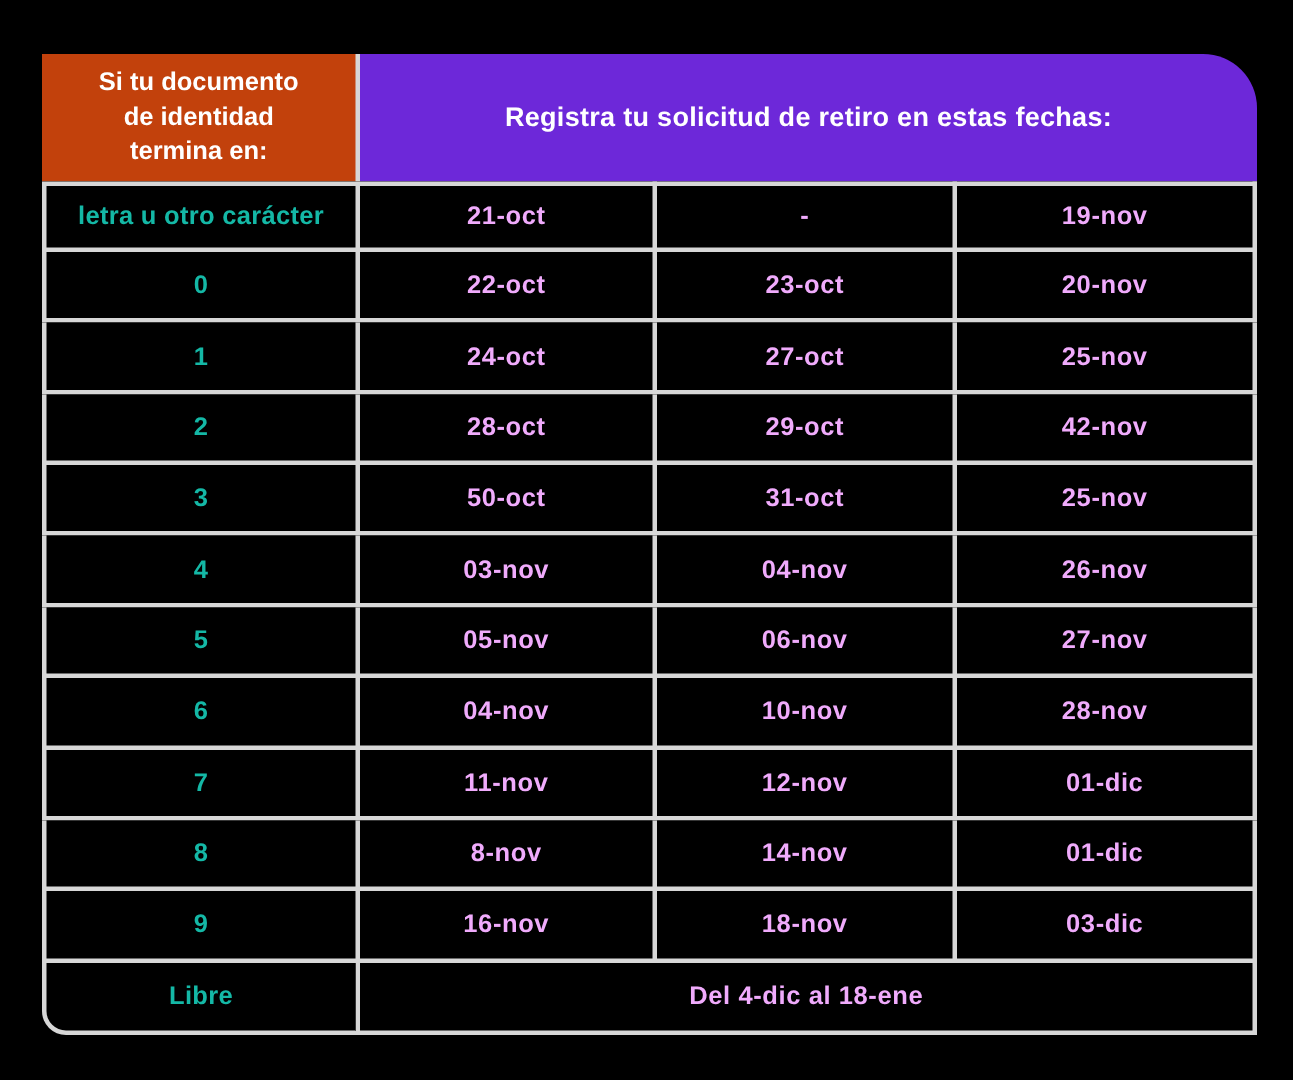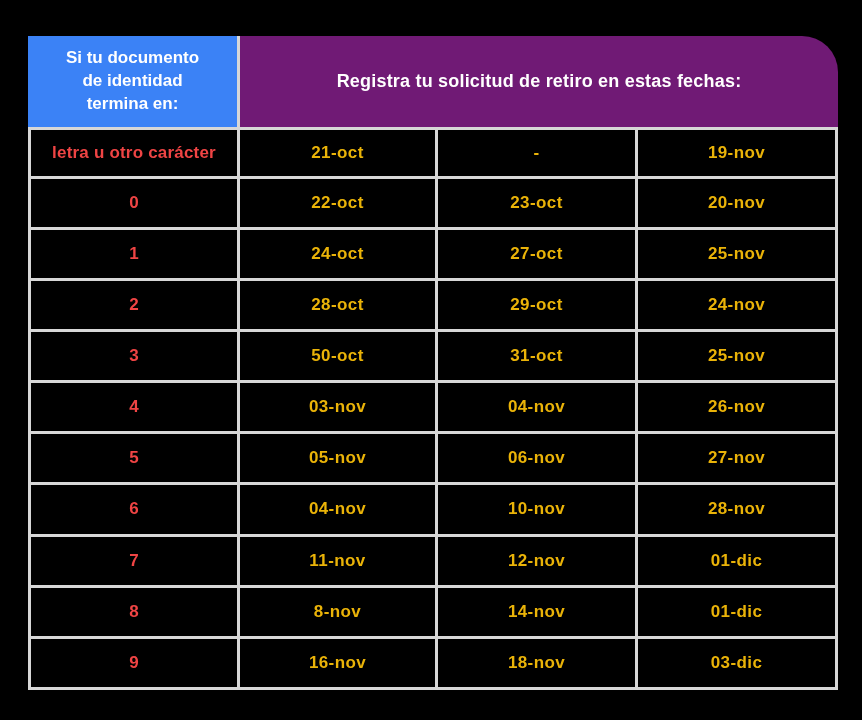--- a/index.html
+++ b/index.html
@@ -28,50 +28,50 @@
   table.schedule th, table.schedule td {
     box-sizing: border-box;
     padding: 0 6px;
     text-align: center;
     vertical-align: middle;
     font-weight: 700;
   }
   
   tr.header-row { height: 84px; }
   th.id-head {
-    background: #3b82f6;
+    background: #c2410c;
     color: #FFFFFF;
     font-size: 17px;
     line-height: 1.35;
     white-space: pre-line;
     border-right: 3px solid #D7D7D7;
   }
   th.dates-head {
-    background: #701a75;
+    background: #6d28d9;
     color: #FFFFFF;
     font-size: 18px;
     letter-spacing: 0.2px;
     border-top-right-radius: 36px;
   }
   
   tr.data-row { height: 47px; }
   td.cell {
     border-right: 3px solid #D7D7D7;
     border-bottom: 3px solid #D7D7D7;
     background: #000000;
   }
   td.first-col { border-left: 3px solid #D7D7D7; }
   tr.first-body-row td { border-top: 3px solid #D7D7D7; }
   td.lbl {
-    color: #ef4444;
+    color: #14b8a6;
     font-size: 17px;
     letter-spacing: 0.2px;
   }
   td.date {
-    color: #eab308;
+    color: #f0abfc;
     font-size: 17px;
     letter-spacing: 0.4px;
   }
   tr.free-row { height: 48px; }
   td.free-label { border-bottom-left-radius: 16px; }
 </style>
 </head>
 <body>
 
 <div class="card">
@@ -109,21 +109,21 @@
       <td class="cell first-col lbl">1</td>
       <td class="cell date">24-oct</td>
       <td class="cell date">27-oct</td>
       <td class="cell date">25-nov</td>
     </tr>
 
     <tr class="data-row">
       <td class="cell first-col lbl">2</td>
       <td class="cell date">28-oct</td>
       <td class="cell date">29-oct</td>
-      <td class="cell date">24-nov</td>
+      <td class="cell date">42-nov</td>
     </tr>
 
     <tr class="data-row">
       <td class="cell first-col lbl">3</td>
       <td class="cell date">50-oct</td>
       <td class="cell date">31-oct</td>
       <td class="cell date">25-nov</td>
     </tr>
 
     <tr class="data-row">
@@ -161,15 +161,19 @@
       <td class="cell date">01-dic</td>
     </tr>
 
     <tr class="data-row">
       <td class="cell first-col lbl">9</td>
       <td class="cell date">16-nov</td>
       <td class="cell date">18-nov</td>
       <td class="cell date">03-dic</td>
     </tr>
 
+    <tr class="data-row free-row">
+      <td class="cell first-col lbl free-label">Libre</td>
+      <td class="cell date" colspan="3">Del 4-dic al 18-ene</td>
+    </tr>
   </tbody>
     </table>
 </div>
 
 </body></html>

